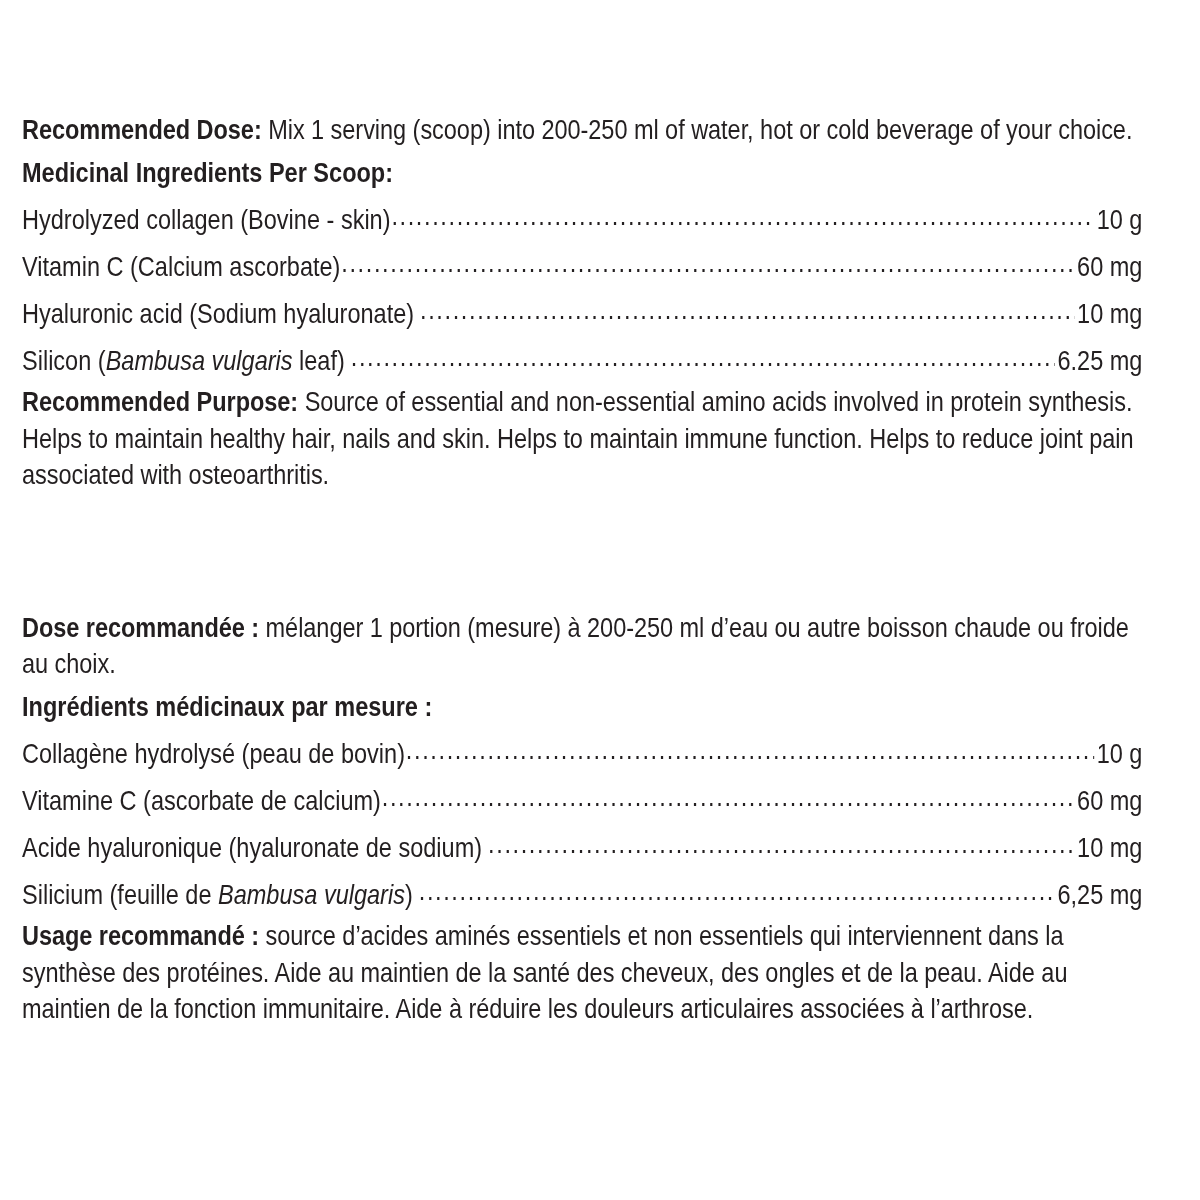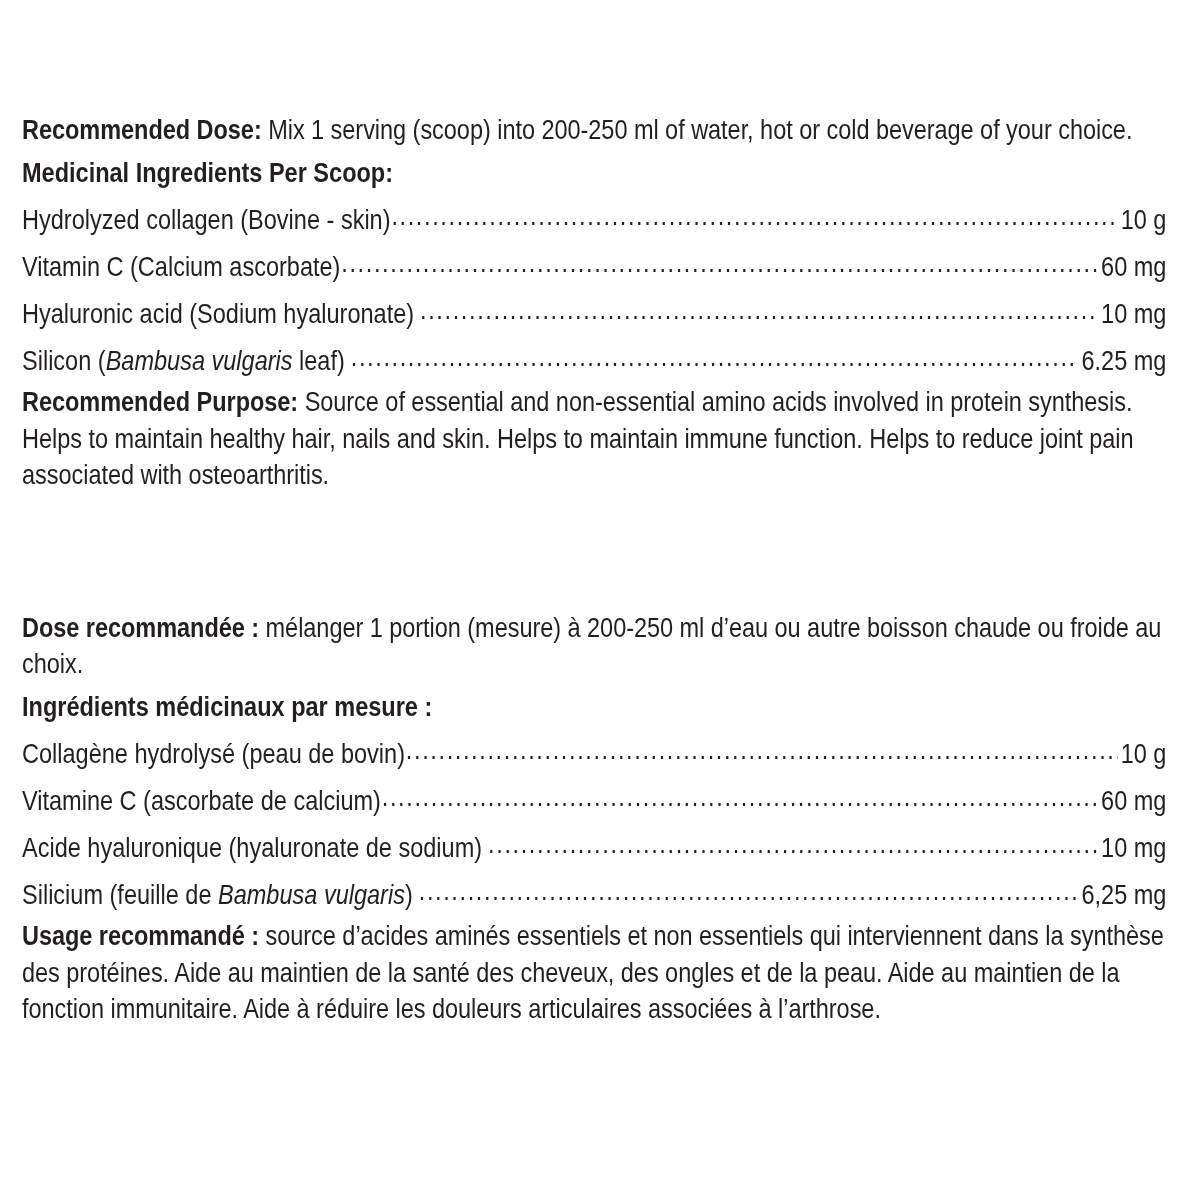--- a/index.html
+++ b/index.html
@@ -13,21 +13,21 @@
     font-family: "Liberation Sans", "DejaVu Sans", sans-serif;
     color: #231f20;
     -webkit-font-smoothing: antialiased;
   }
 
   .label-sheet {
     position: relative;
     width: 1200px;
     height: 1200px;
     box-sizing: border-box;
-    padding: 112px 33px 0 22px;
+    padding: 112px 57px 0 22px;
   }
 
   
   .cond {
     display: block;
     transform: scaleX(0.855);
     transform-origin: left top;
     width: 116.9%;
   }
 

